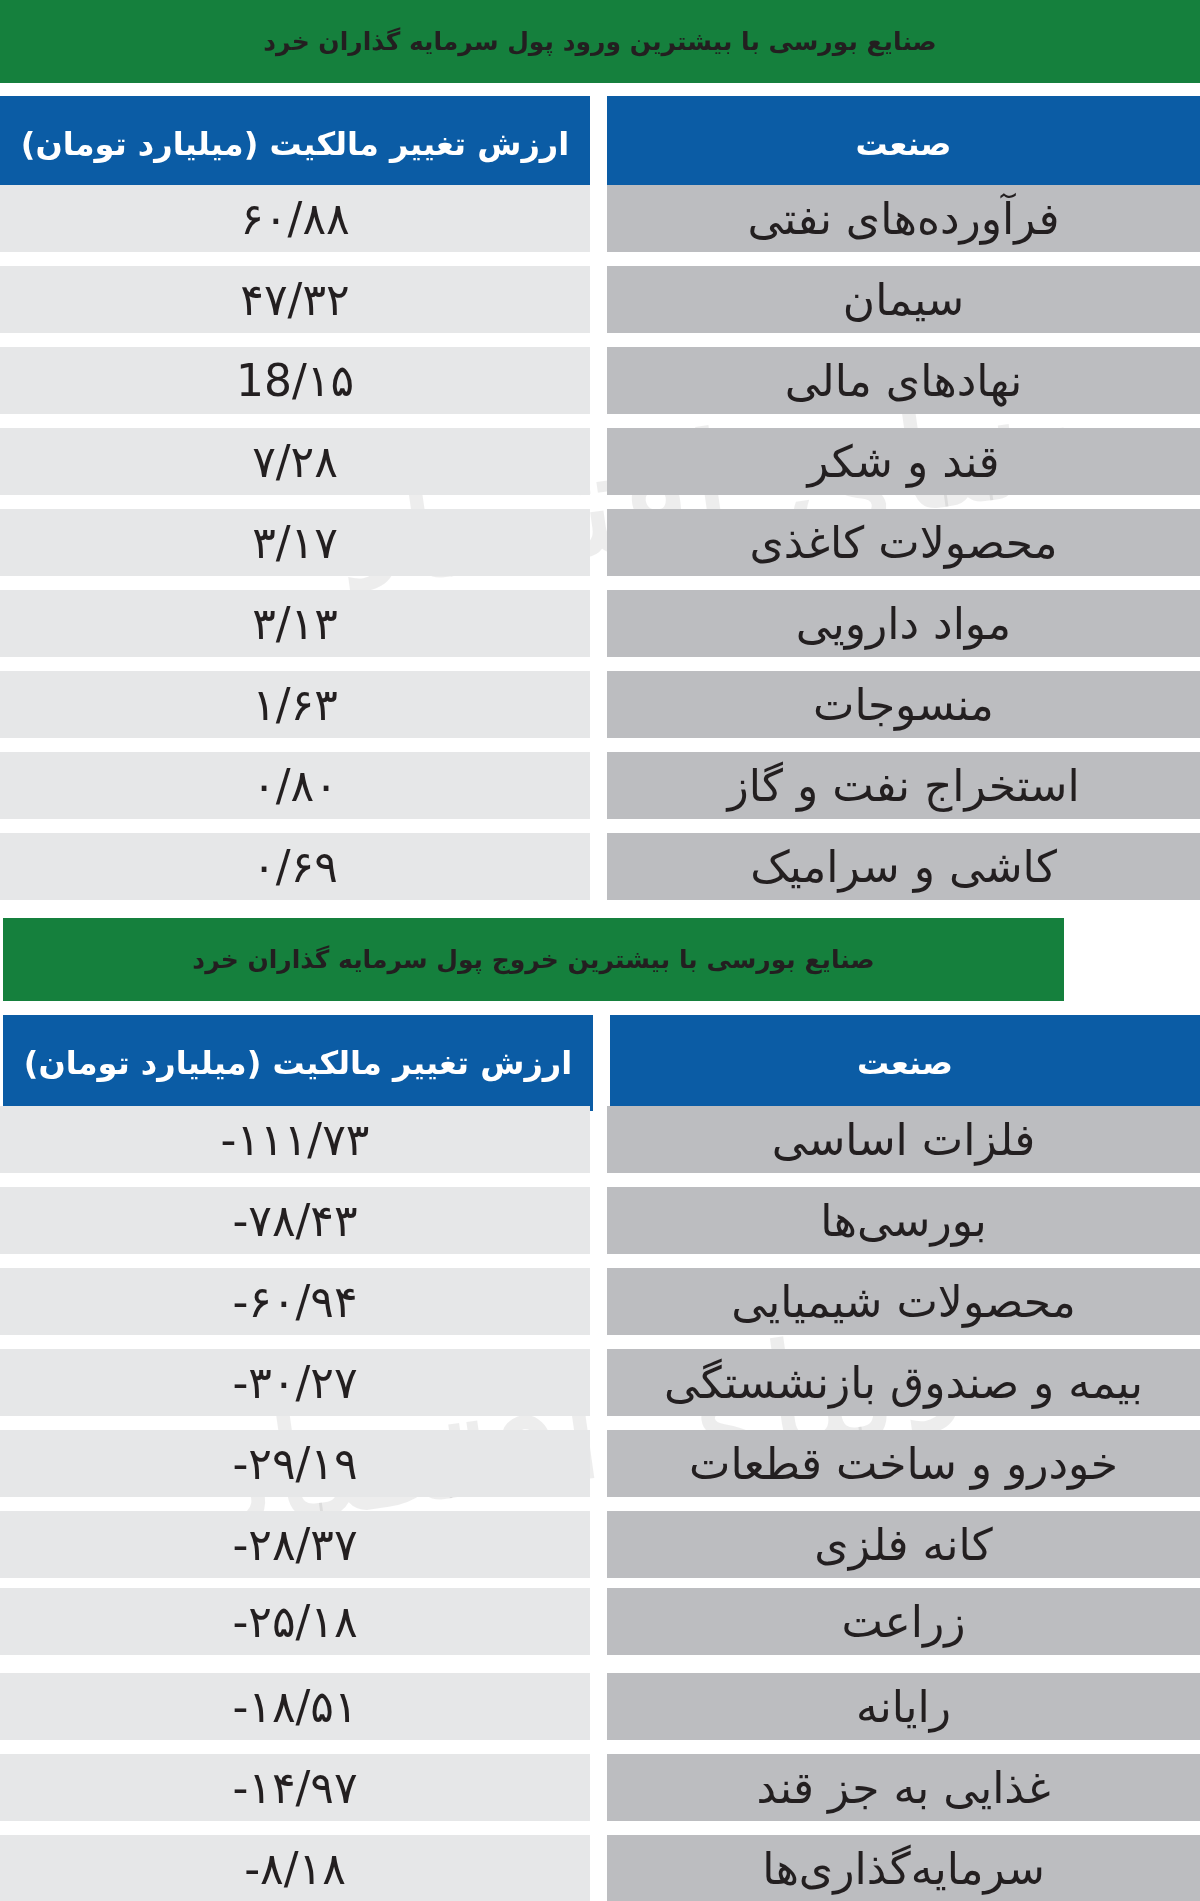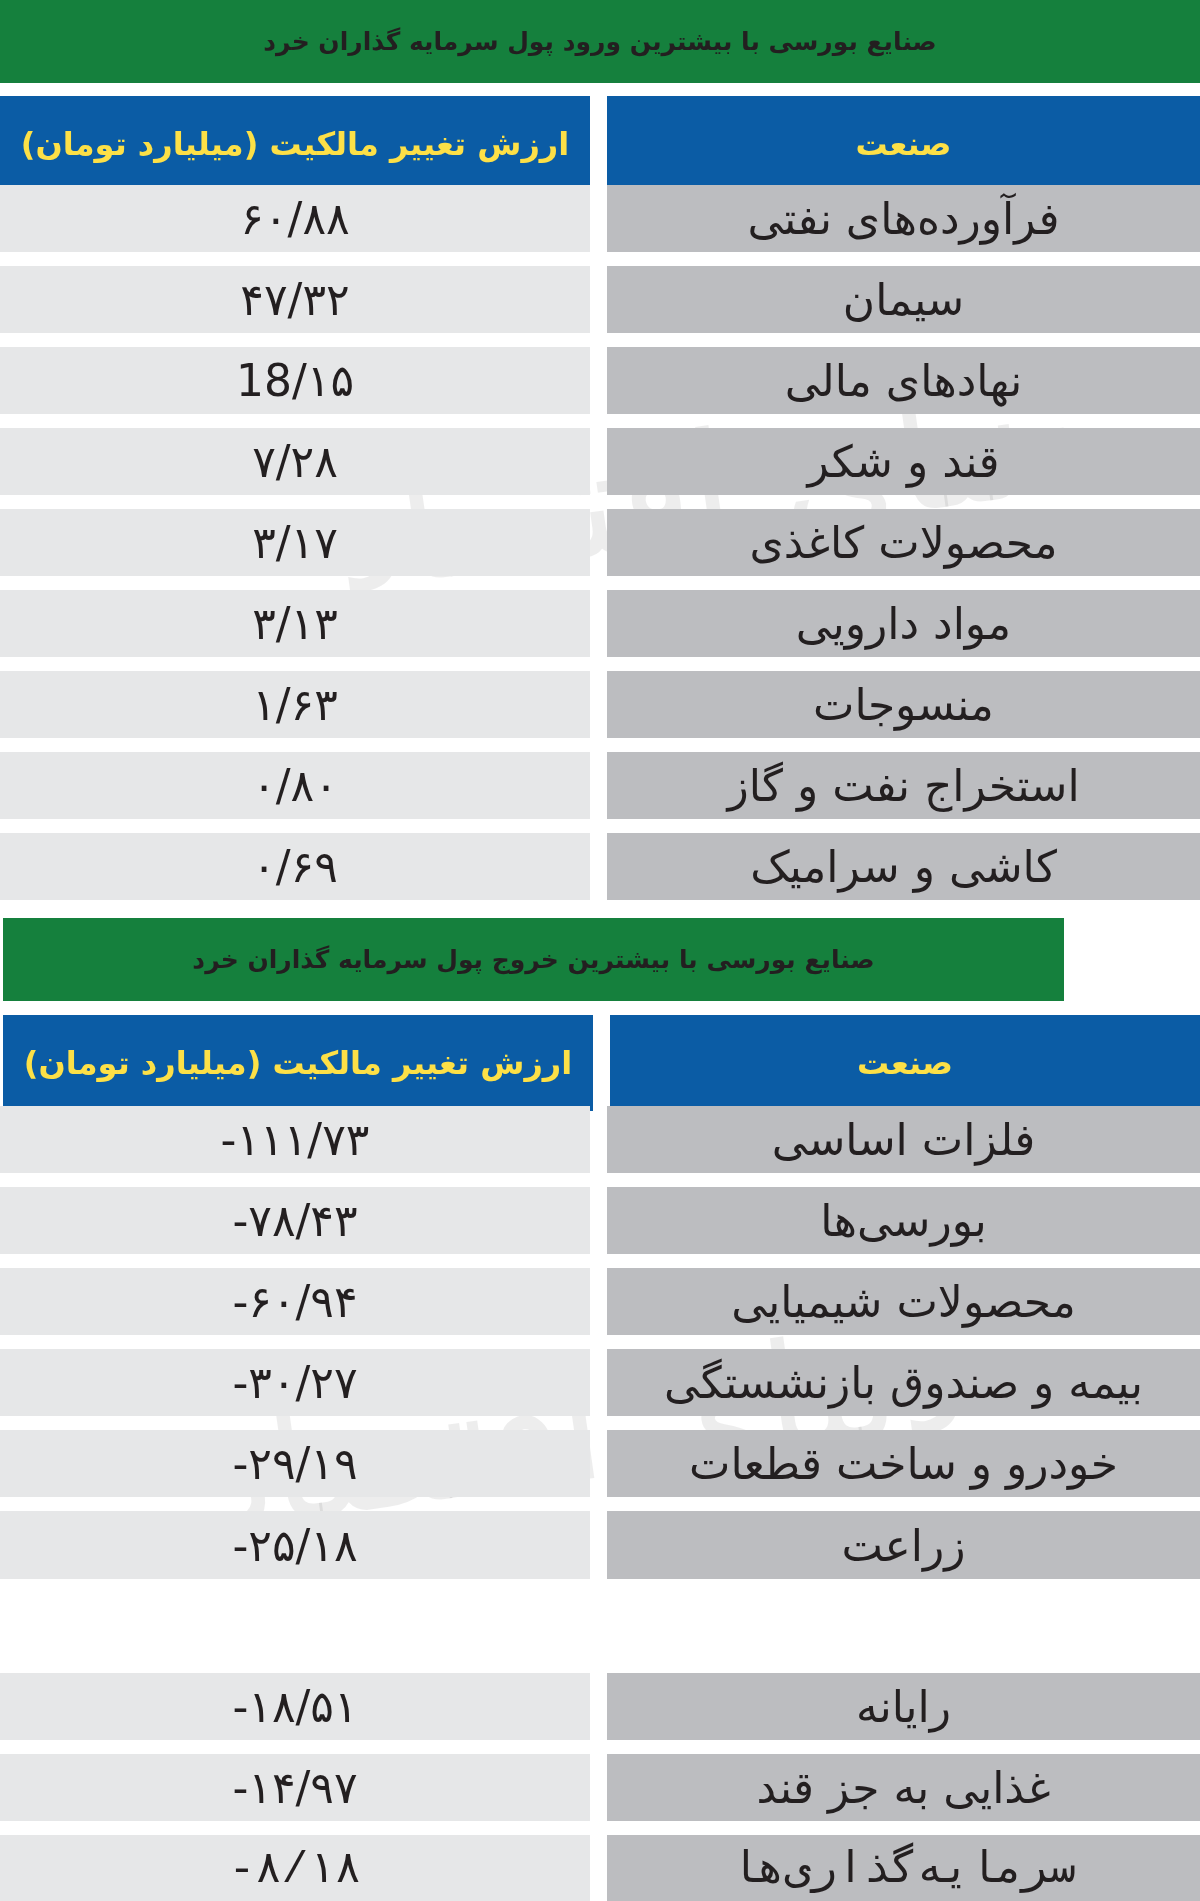--- a/index.html
+++ b/index.html
@@ -1,21 +1,21 @@
 <!DOCTYPE html>
 <html><head>
 <meta charset="utf-8">
 <style>
   html, body { margin:0; padding:0; background:#ffffff; }
   body { width:1200px; height:1901px; position:relative; overflow:hidden;
          font-family:"DejaVu Sans", sans-serif; }
   .title-bar { position:absolute; left:0; width:1200px; height:83px; background:#15803d;
                display:flex; align-items:center; justify-content:center; direction:rtl;
                font-weight:bold; font-size:25px; color:#231F20; }
-  .hdr { position:absolute; height:96px; background:#0B5CA5; color:#fde047;
+  .hdr { position:absolute; height:96px; background:#0B5CA5; color:#ffffff;
          display:flex; align-items:center; justify-content:center; direction:rtl;
          font-weight:bold; font-size:32px; }
   .hdr.left { left:0; width:590px; }
   .hdr.right { left:607px; width:593px; }
   .row { position:absolute; left:0; width:1200px; height:67px; }
   .cell { position:absolute; top:0; height:67px; display:flex; align-items:center;
           justify-content:center; direction:rtl; font-size:44px; color:#231F20; }
   .cell.val { left:0; width:590px; background:#E6E7E8; }
   .cell.name { left:607px; width:593px; background:#BCBDC0; }
   .cell.val span { direction:ltr; unicode-bidi:isolate; }
@@ -124,37 +124,37 @@
         <span>-۲۹/۱۹</span>
       </div>
     <div class="cell name">خودرو و ساخت قطعات</div>
   </div>
   <div class="row" style="top:1511px;">
     <div class="cell val">
         <span>-۲۸/۳۷</span>
       </div>
     <div class="cell name">کانه فلزی</div>
   </div>
-  <div class="row" style="top:1512px;">
+  <div class="row" style="top:1588px;">
     <div class="cell val">
         <span>-۲۵/۱۸</span>
       </div>
     <div class="cell name">زراعت</div>
   </div>
   <div class="row" style="top:1673px;">
     <div class="cell val">
         <span>-۱۸/۵۱</span>
       </div>
     <div class="cell name">رایانه</div>
   </div>
   <div class="row" style="top:1754px;">
     <div class="cell val">
         <span>-۱۴/۹۷</span>
       </div>
     <div class="cell name">غذایی به جز قند</div>
   </div>
-  <div class="row" style="top:1835px; height:66px;font-family:Liberation Mono, monospace;">
+  <div class="row" style="top:1835px; height:66px;">
     <div class="cell val" style="height:66px;">
         <span>-۸/۱۸</span>
       </div>
     <div class="cell name" style="height:66px;">سرمایه‌گذاری‌ها</div>
   </div>
 </div>
 
 </body></html>

